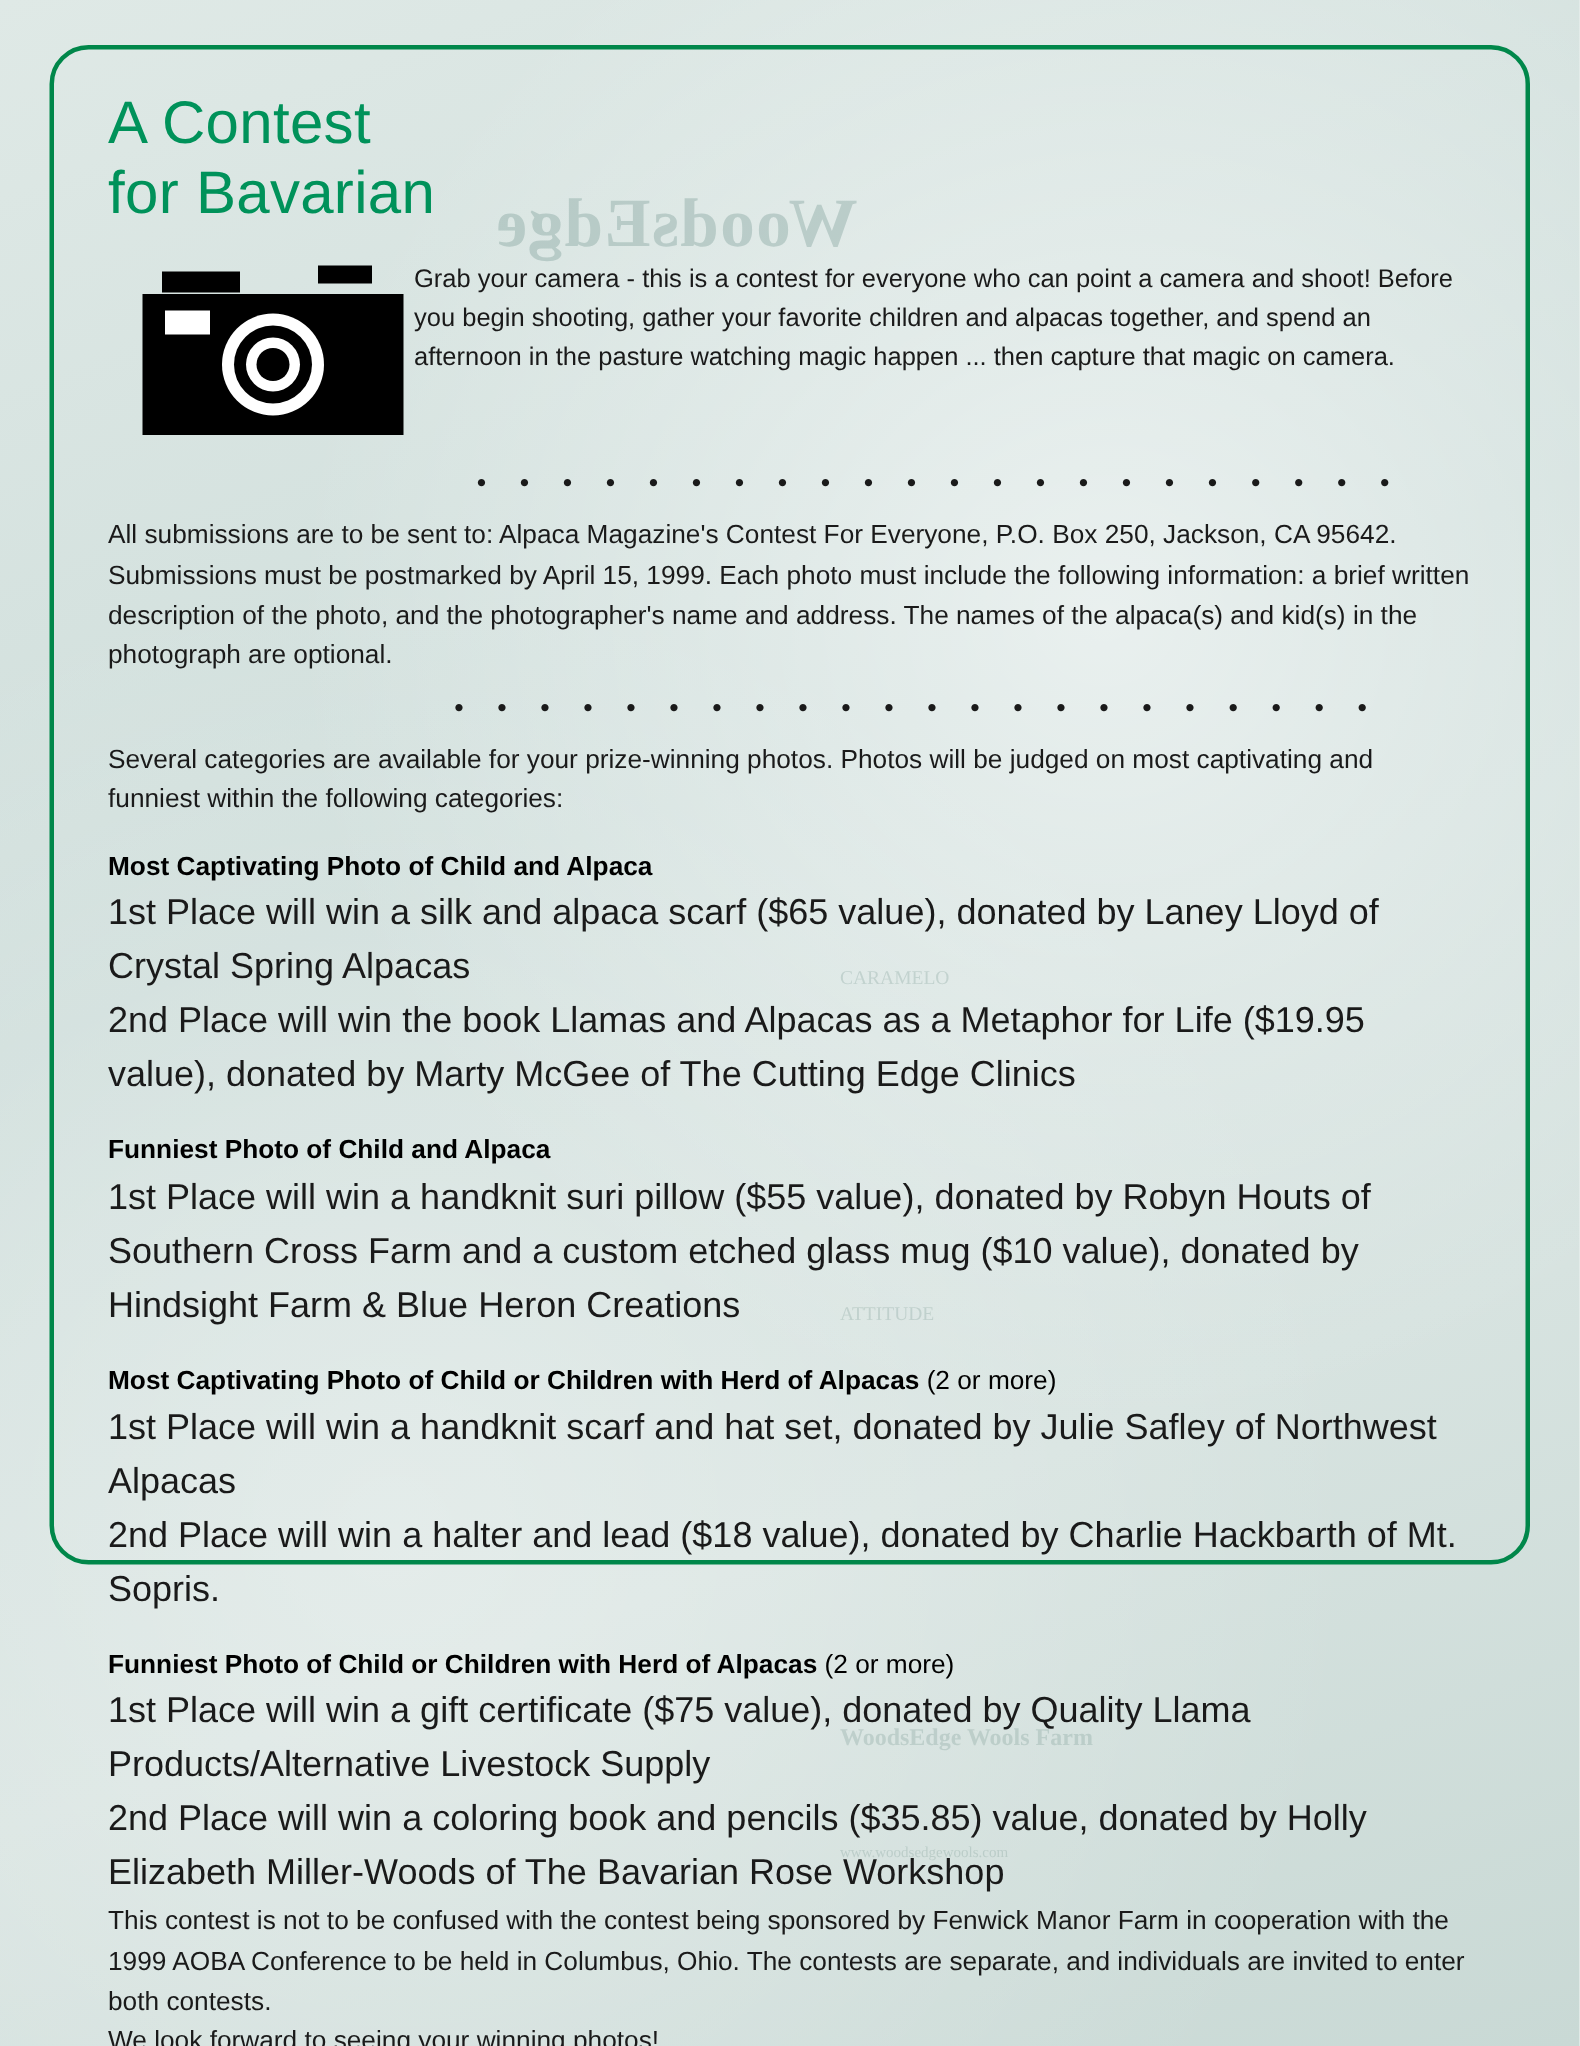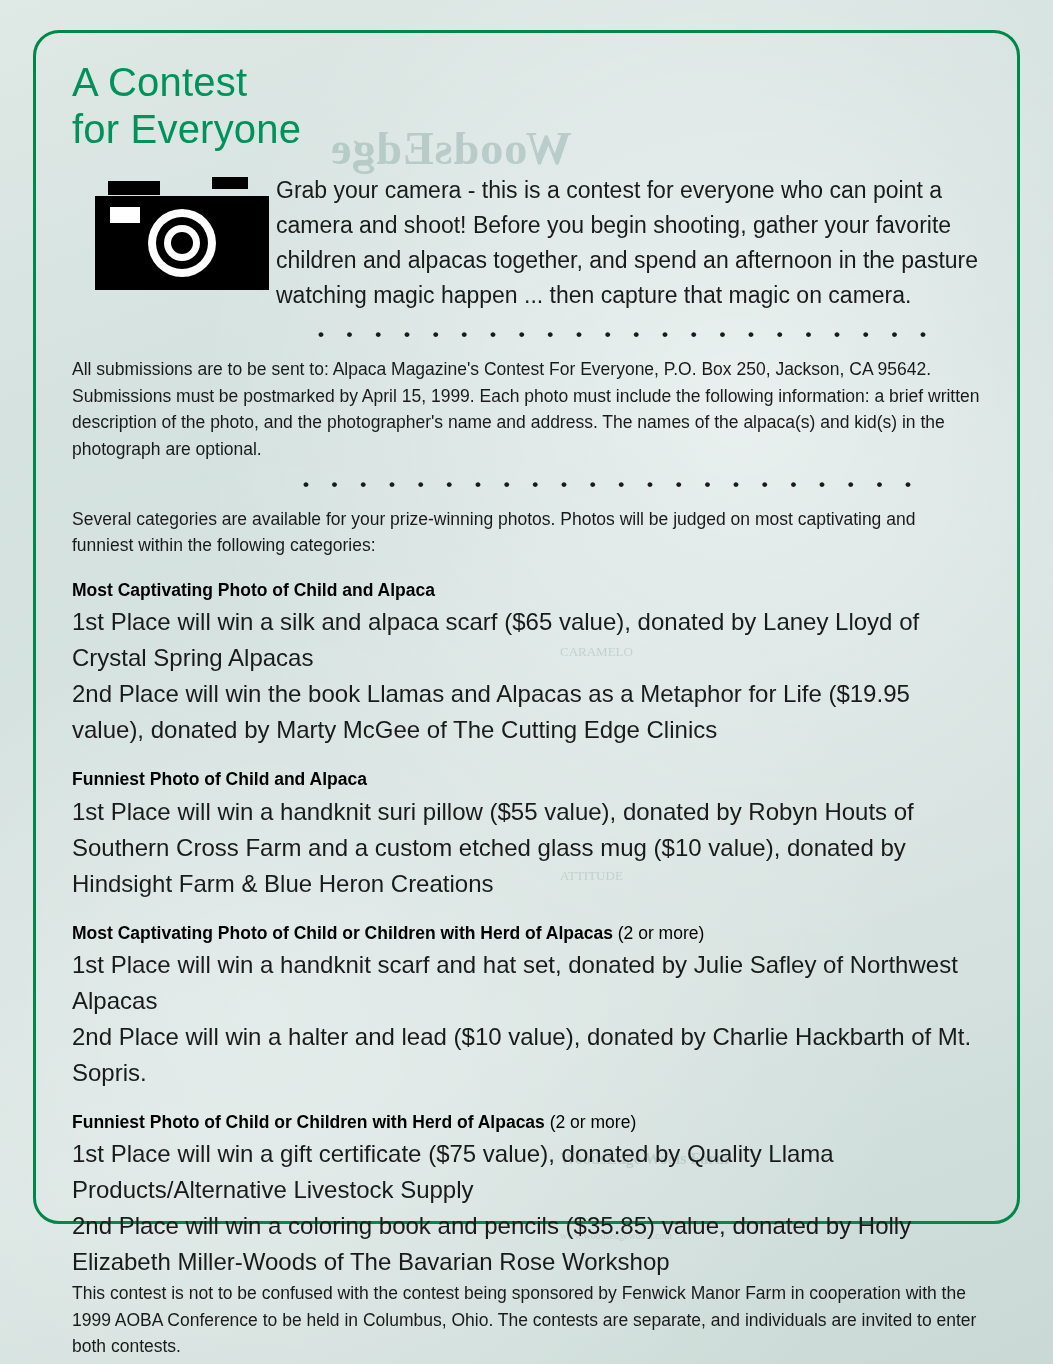--- a/index.html
+++ b/index.html
@@ -52,21 +52,21 @@
   .ghost-b1 { top: 640px; width: 420px; }
   .ghost-b2 { top: 864px; width: 420px; }
   .ghost-b3 { top: 1144px; width: 420px; font-size: 16px; font-weight: bold; }
   .ghost-b4 { top: 1225px; width: 460px; font-size: 10px; line-height: 2.2; }
 
   .card {
     position: absolute;
     left: 33px;
     top: 30px;
     width: 987px;
-    height: 1194px;
+    height: 1013px;
     border: 3px solid #00874a;
     border-radius: 26px;
     box-sizing: border-box;
     padding: 26px 36px 0 36px;
   }
 
   .headline {
     color: #00925a;
     font-size: 40px;
     line-height: 1.18;
@@ -84,21 +84,21 @@
   .camera-wrap {
     width: 200px;
     flex: 0 0 200px;
     padding-top: 8px;
     padding-left: 22px;
     box-sizing: border-box;
   }
   .intro-text {
     flex: 1;
     color: #1a1a1a;
-    font-size: 23px;
+    font-size: 17px;
     line-height: 1.52;
     padding-top: 6px;
     padding-left: 4px;
   }
 
   .dots {
     text-align: center;
     color: #1a1a1a;
     letter-spacing: 9px;
     font-size: 17px;
@@ -151,21 +151,21 @@
   <div class="ghost ghost-title">WoodsEdge</div>
   <div class="ghost ghost-block ghost-b1">CARAMELO</div>
   <div class="ghost ghost-block ghost-b2">ATTITUDE</div>
   <div class="ghost ghost-block ghost-b3">WoodsEdge Wools Farm</div>
   <div class="ghost ghost-block ghost-b4">www.woodsedgewools.com</div>
 
   <div class="card">
 
     <h1 class="headline">
       <span>A Contest</span>
-      <span>for Everyone</span>
+      <span>for Bavarian</span>
     </h1>
 
     <div class="intro-row">
       <div class="camera-wrap">
         <svg width="176" height="120" viewBox="0 0 176 120" aria-hidden="true">
           <rect x="14" y="6" width="52" height="14" fill="#000"></rect>
           <rect x="118" y="2" width="36" height="12" fill="#000"></rect>
           <rect x="2" y="22" width="172" height="92" fill="#000"></rect>
           <rect x="2" y="22" width="172" height="92" fill="none" stroke="#000" stroke-width="2"></rect>
           <circle cx="88" cy="68" r="34" fill="#ffffff"></circle>
@@ -193,21 +193,21 @@
     </div>
 
     <div class="section">
       <p class="cat-title"><span>Funniest Photo of Child and Alpaca</span><span class="qual"></span></p>
       <p class="prize">1st Place will win a handknit suri pillow ($55 value), donated by Robyn Houts of Southern Cross Farm and a custom etched glass mug ($10 value), donated by  Hindsight Farm &amp; Blue Heron Creations</p>
     </div>
 
     <div class="section">
       <p class="cat-title"><span>Most Captivating Photo of Child or Children with Herd of Alpacas</span><span class="qual"> (2 or more)</span></p>
       <p class="prize">1st Place will win a handknit scarf and hat set, donated by Julie Safley of Northwest Alpacas</p>
-      <p class="prize">2nd Place will win a halter and lead ($10 value), donated by Charlie Hackbarth of Mt. Sopris.</p>
+      <p class="prize">2nd Place will win a halter and lead ($18 value), donated by Charlie Hackbarth of Mt. Sopris.</p>
     </div>
 
     <div class="section">
       <p class="cat-title"><span>Funniest Photo of Child or Children with Herd of Alpacas</span><span class="qual"> (2 or more)</span></p>
       <p class="prize">1st Place will win a gift certificate ($75 value), donated by Quality Llama Products/Alternative Livestock Supply</p>
       <p class="prize">2nd Place will win a coloring book and pencils ($35.85) value, donated by Holly Elizabeth Miller-Woods of The Bavarian Rose Workshop</p>
     </div>
 
     <p class="body closing">This contest is not to be confused with the contest being sponsored by Fenwick Manor Farm in cooperation with the 1999 AOBA Conference to be held in Columbus, Ohio.  The contests are separate, and individuals are invited to enter both contests.</p>
 

